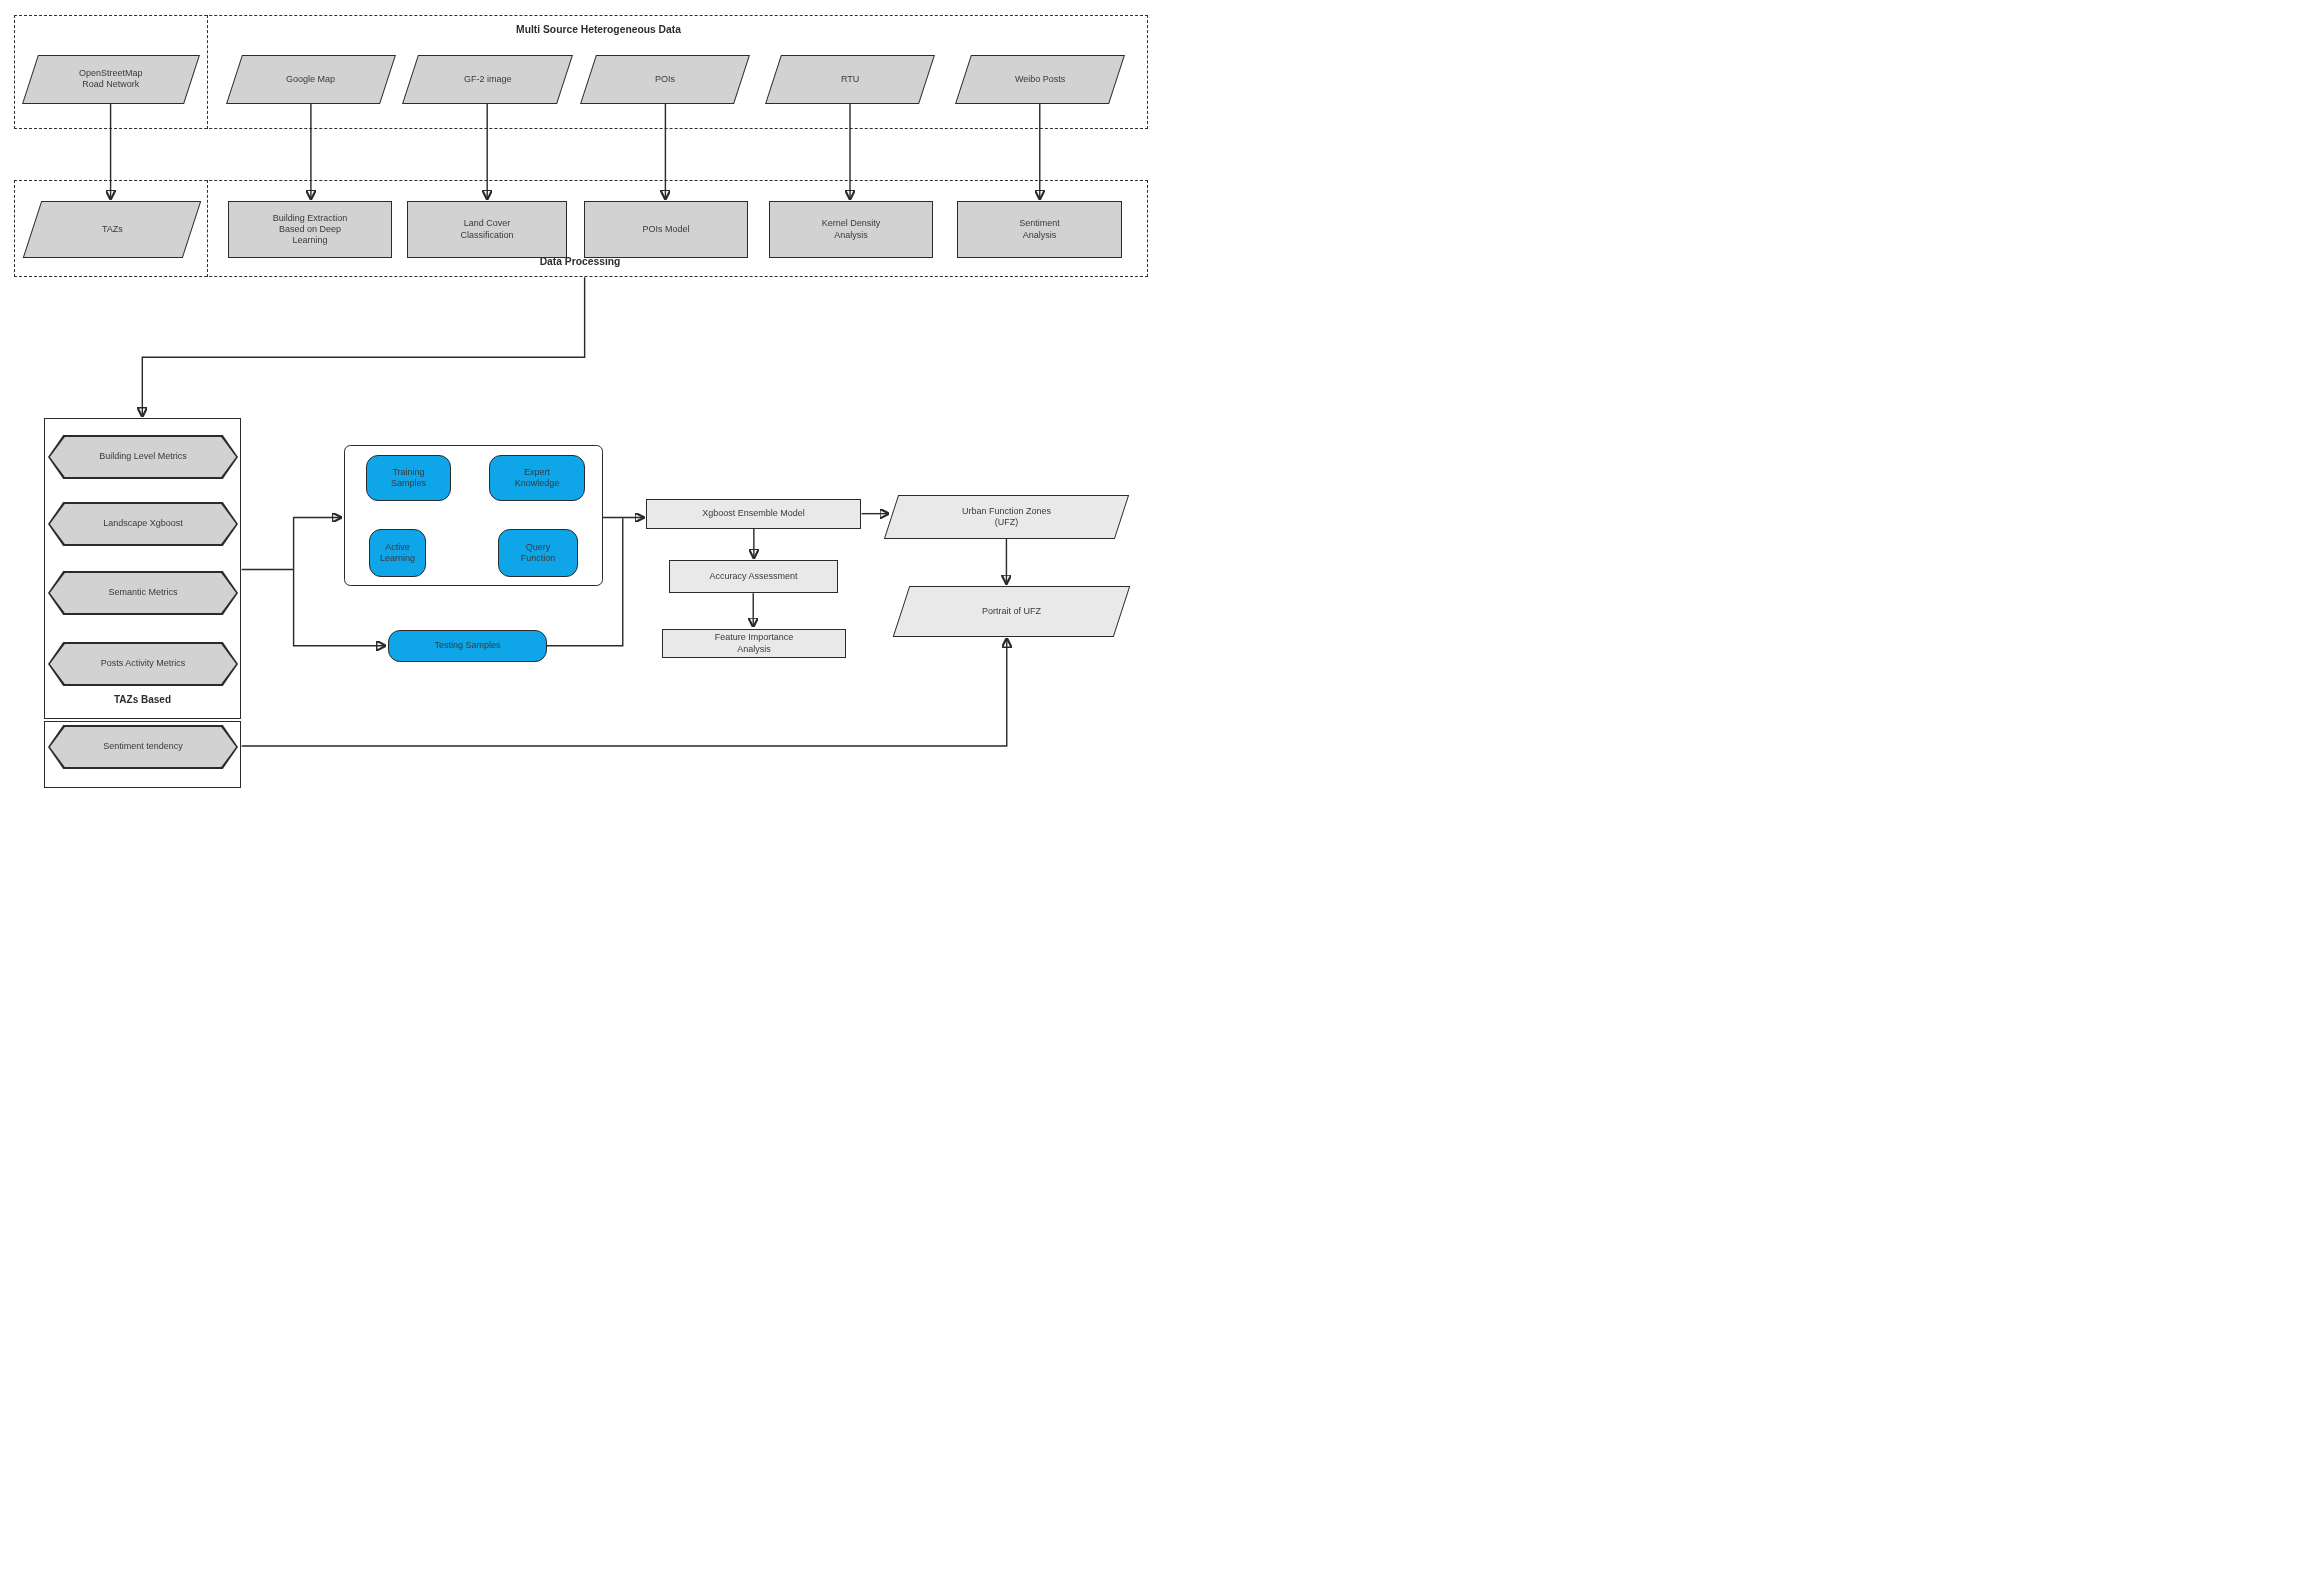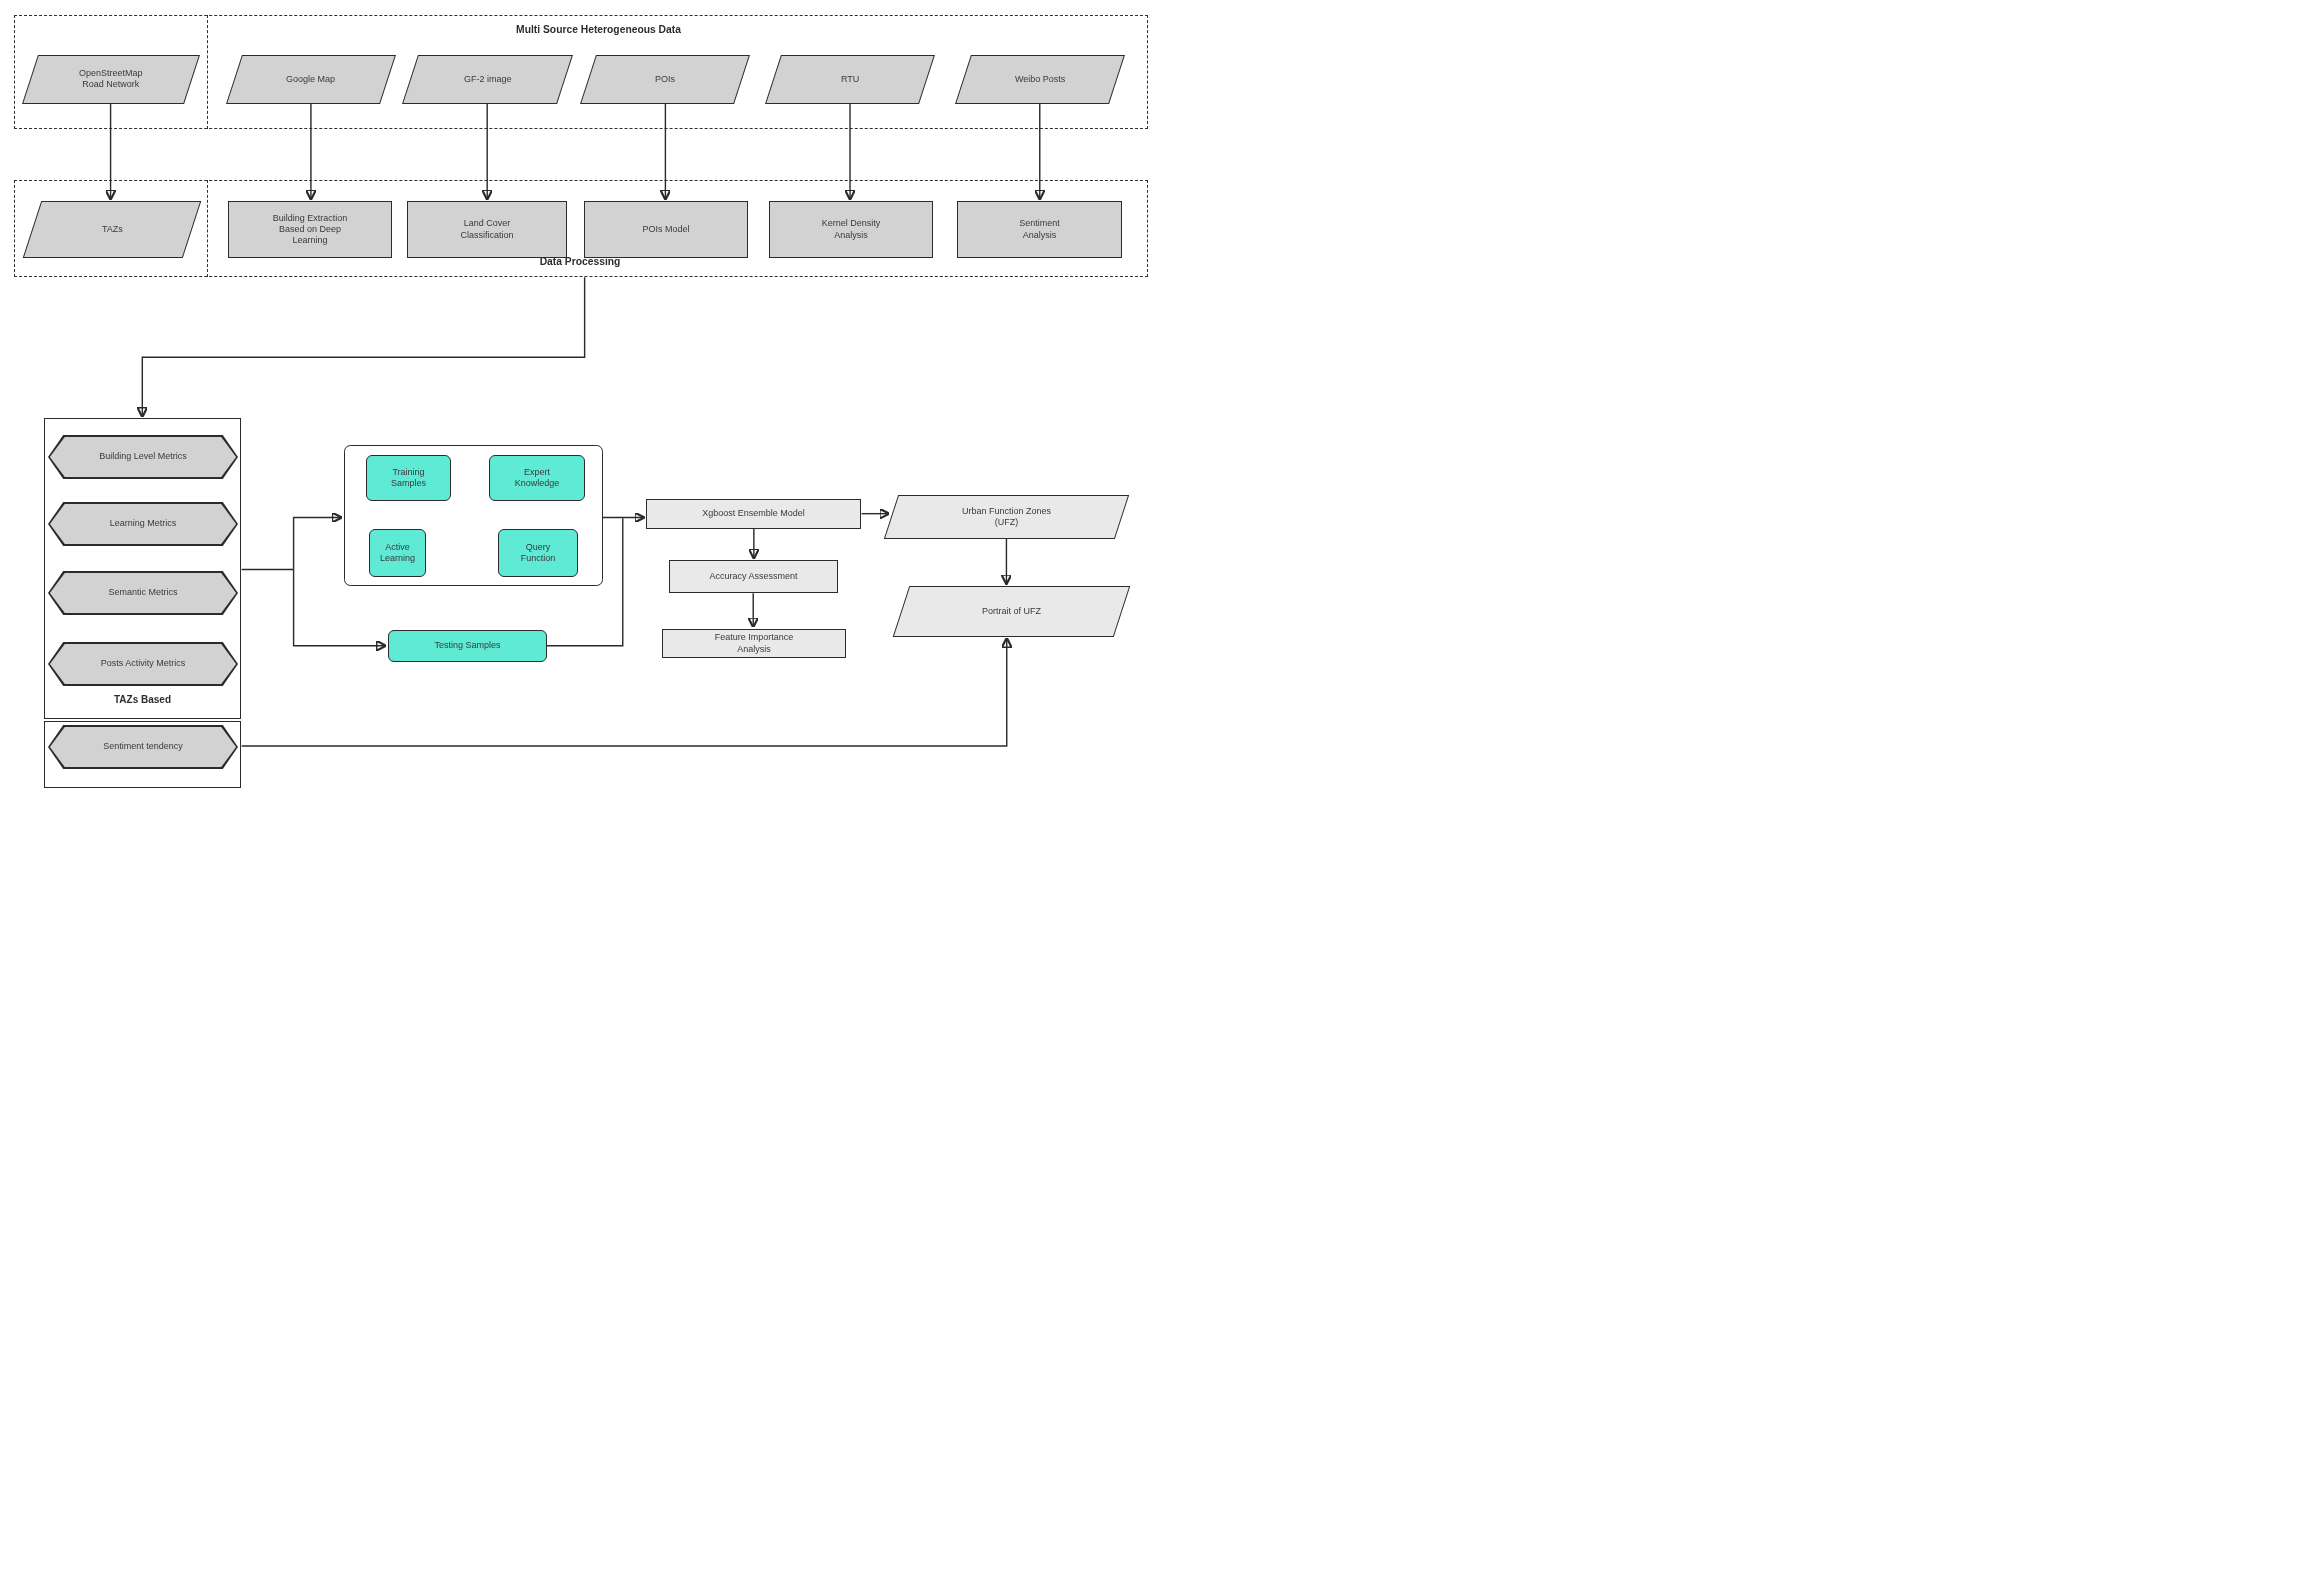--- a/index.html
+++ b/index.html
@@ -16,21 +16,21 @@
   .lbl{white-space:pre-line;text-align:center;font-size:9px;line-height:1.25;color:#3a3a3a;z-index:3;}
   .para{transform:skewX(-18deg);border:1.9px solid #2b2b2b;background:#d2d2d2;}
   .para > .lbl{transform:skewX(18deg);}
   .para.light{background:#e9e9e9;}
   .rect{border:1.9px solid #2b2b2b;background:#d2d2d2;}
   .rect.light{background:#e9e9e9;}
   .hex{clip-path:polygon(8% 0,92% 0,100% 50%,92% 100%,8% 100%,0 50%);background:#2b2b2b;}
   .hex .fill{position:absolute;inset:1.9px;clip-path:polygon(8% 0,92% 0,100% 50%,92% 100%,8% 100%,0 50%);background:#d2d2d2;z-index:0;}
   .container-box{position:absolute;border:1.9px solid #2b2b2b;background:#ffffff;z-index:1;box-sizing:border-box;}
   .round-container{position:absolute;border:1.6px solid #2b2b2b;border-radius:6.4px;background:#ffffff;z-index:1;box-sizing:border-box;}
-  .rnd{border:1.6px solid #2b2b2b;border-radius:6px;background:#5eead4;}
+  .rnd{border:1.6px solid #2b2b2b;border-radius:12px;background:#0ea5e9;}
   .tazs-label{position:absolute;z-index:3;text-align:center;font-weight:bold;font-size:10px;color:#2d2d2d;}
 </style>
 </head>
 <body>
 
 <div class="canvas">
 
   <svg class="wires" xmlns="http://www.w3.org/2000/svg" viewBox="0 0 1808 1238" width="1159" height="794">
     <defs>
       <marker id="arr" viewBox="0 0 10 10" refX="9" refY="5" markerWidth="7" markerHeight="7" orient="auto-start-reverse">
@@ -114,21 +114,21 @@
 
   <div class="container-box" style="left:44px;top:418px;width:197px;height:301px;"></div>
   <div class="container-box" style="left:44px;top:721px;width:197px;height:67px;"></div>
 
   <div class="node hex" style="left:48px;top:435px;width:190px;height:44px;">
     <i class="fill"></i>
     <span class="lbl">Building Level Metrics</span>
     </div>
   <div class="node hex" style="left:48px;top:502px;width:190px;height:44px;">
     <i class="fill"></i>
-    <span class="lbl">Learning Metrics</span>
+    <span class="lbl">Landscape Xgboost</span>
     </div>
   <div class="node hex" style="left:48px;top:571px;width:190px;height:44px;">
     <i class="fill"></i>
     <span class="lbl">Semantic Metrics</span>
     </div>
   <div class="node hex" style="left:48px;top:642px;width:190px;height:44px;">
     <i class="fill"></i>
     <span class="lbl">Posts Activity Metrics</span>
     </div>
   <div class="tazs-label" style="left:44px;top:694px;width:197px;">TAZs Based</div>

